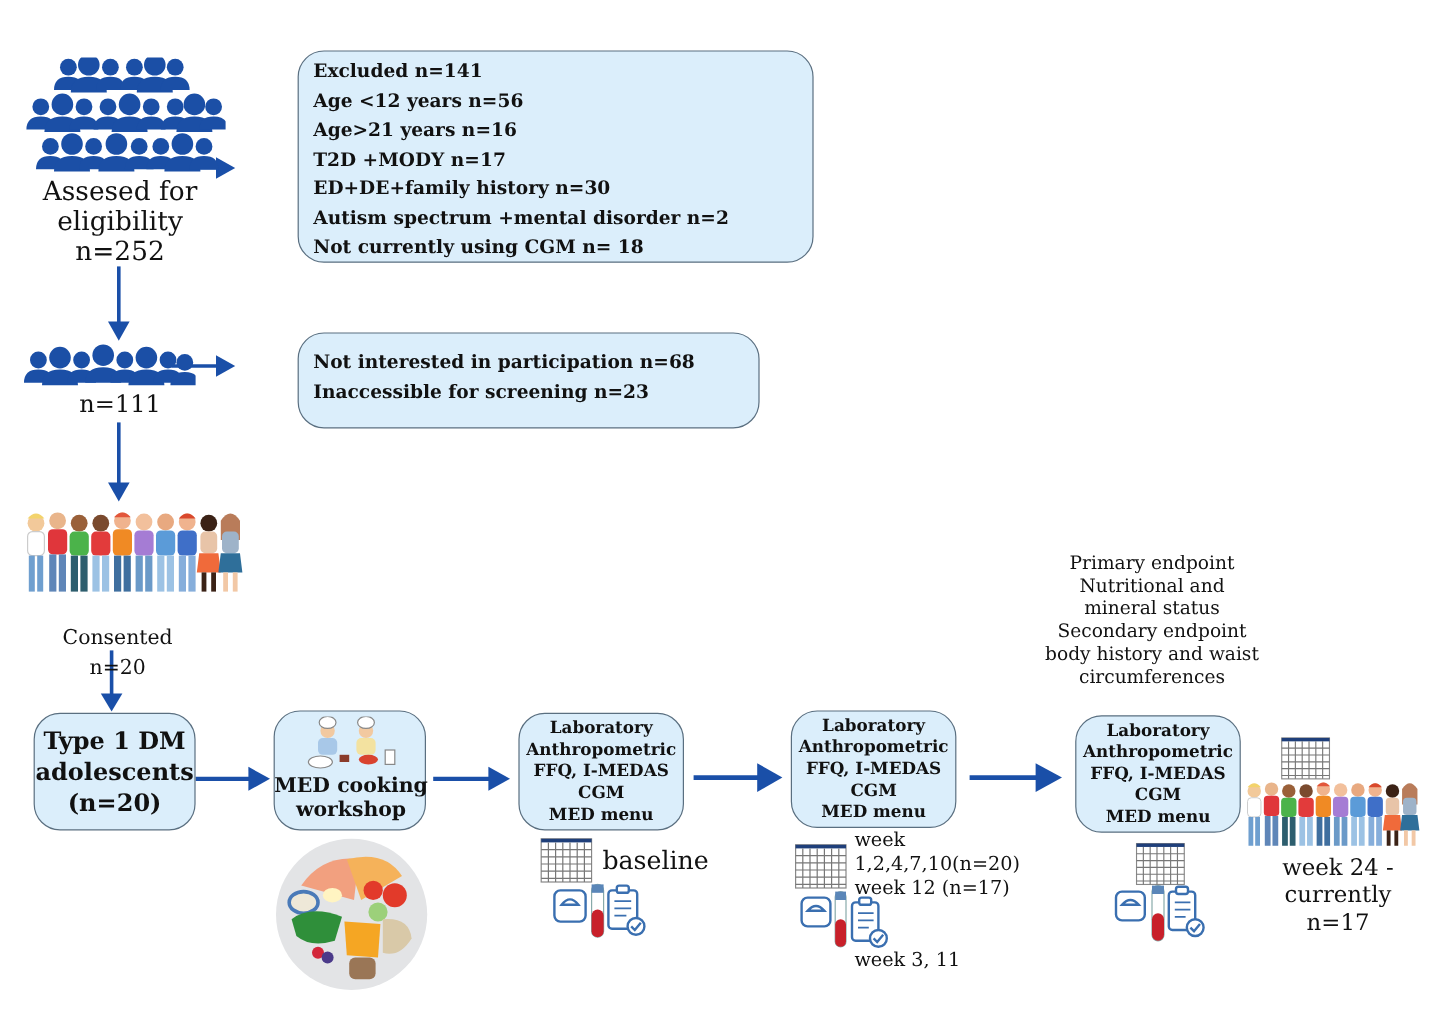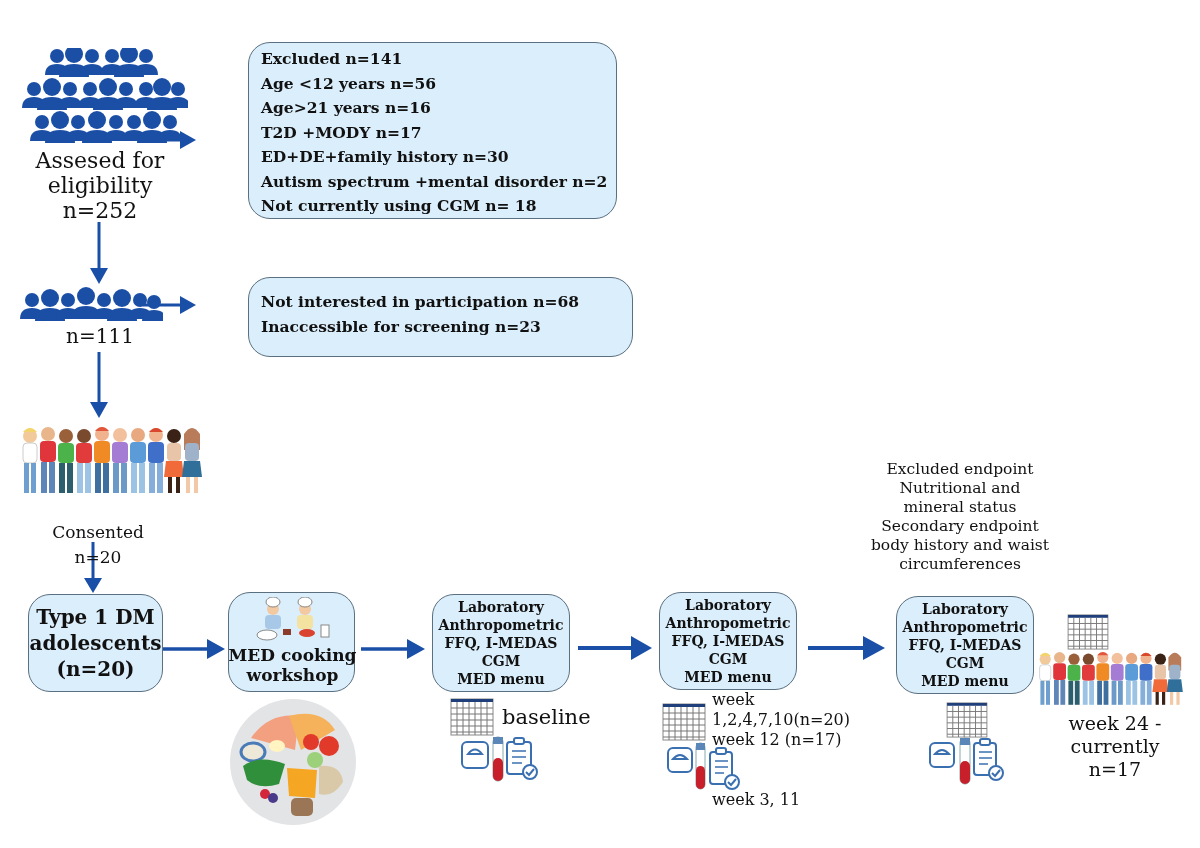--- a/index.html
+++ b/index.html
@@ -107,21 +107,21 @@
       <use href="#pp" x="158" y="83"></use>
   </g>
 </svg>
 
 <div class="lbl" style="left:10px;top:148px;width:180px;font-size:22px;line-height:25px">
   <div>Assesed for</div>
   <div>eligibility</div>
   <div>n=252</div>
 </div>
 
-<div class="box lst" style="left:248px;top:42px;width:369px;height:177px">
+<div class="box lst" style="left:248px;top:42px;width:430px;height:177px">
   <div>Excluded n=141</div>
   <div>Age &lt;12 years n=56</div>
   <div>Age&gt;21 years n=16</div>
   <div>T2D +MODY n=17</div>
   <div>ED+DE+family history n=30</div>
   <div>Autism spectrum +mental disorder n=2</div>
   <div>Not currently using CGM n= 18</div>
 </div>
 
 <svg class="abs" style="left:18px;top:285px" width="145" height="42" viewBox="0 0 145 42">
@@ -357,21 +357,21 @@
         <line x1="49" y1="25" x2="62" y2="25"></line>
         <line x1="49" y1="31" x2="58" y2="31"></line>
       </g>
     <circle cx="66" cy="40" r="7" fill="#fff" stroke="#3a6fb0" stroke-width="2"></circle>
     <path d="M62,40 L65,43 L70,37" fill="none" stroke="#3a6fb0" stroke-width="2"></path>
   </g>
 </svg>
 <div class="lbl" style="left:712px;top:790px;font-size:16px;line-height:20px">week 3, 11</div>
 
 <div class="lbl" style="left:852px;top:460px;width:216px;font-size:15.5px;line-height:19px">
-  <div>Excluded endpoint</div>
+  <div>Primary endpoint</div>
   <div>Nutritional and</div>
   <div>mineral status</div>
   <div>Secondary endpoint</div>
   <div>body history and waist</div>
   <div>circumferences</div>
 </div>
 
 <div class="box ctr" style="left:896px;top:596px;width:138px;height:98px;font-size:14px;line-height:18px">
   <div>Laboratory</div>
   <div>Anthropometric</div>

